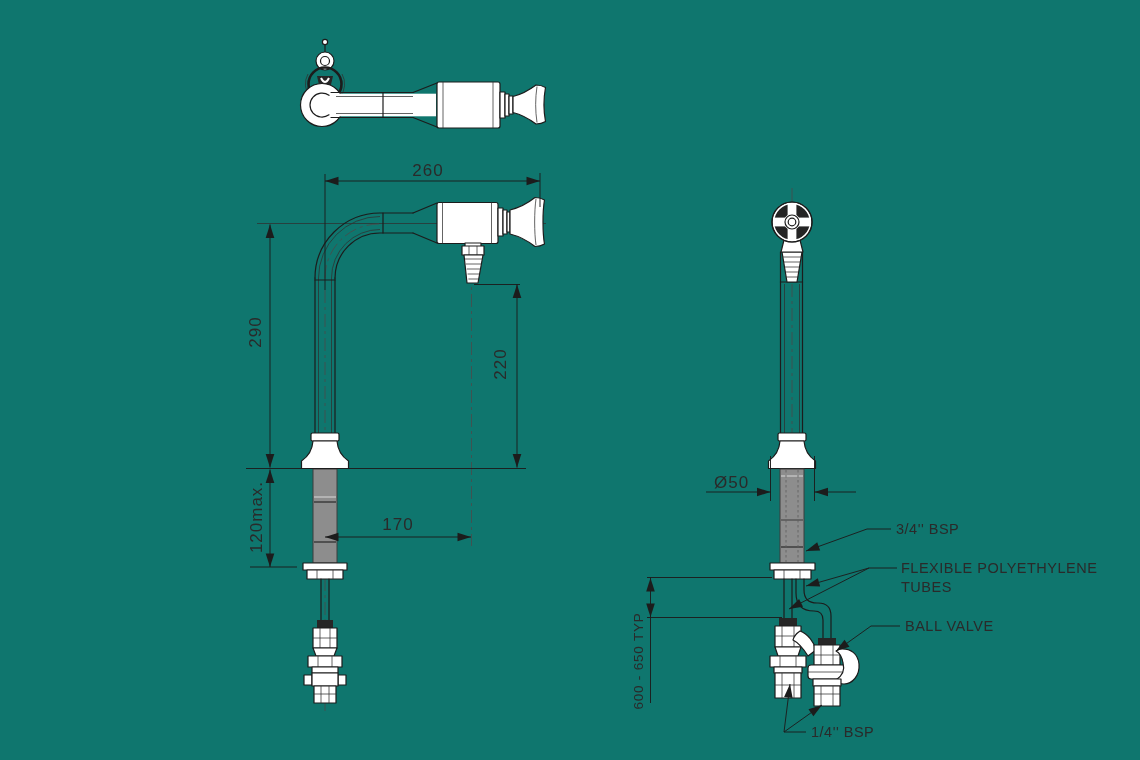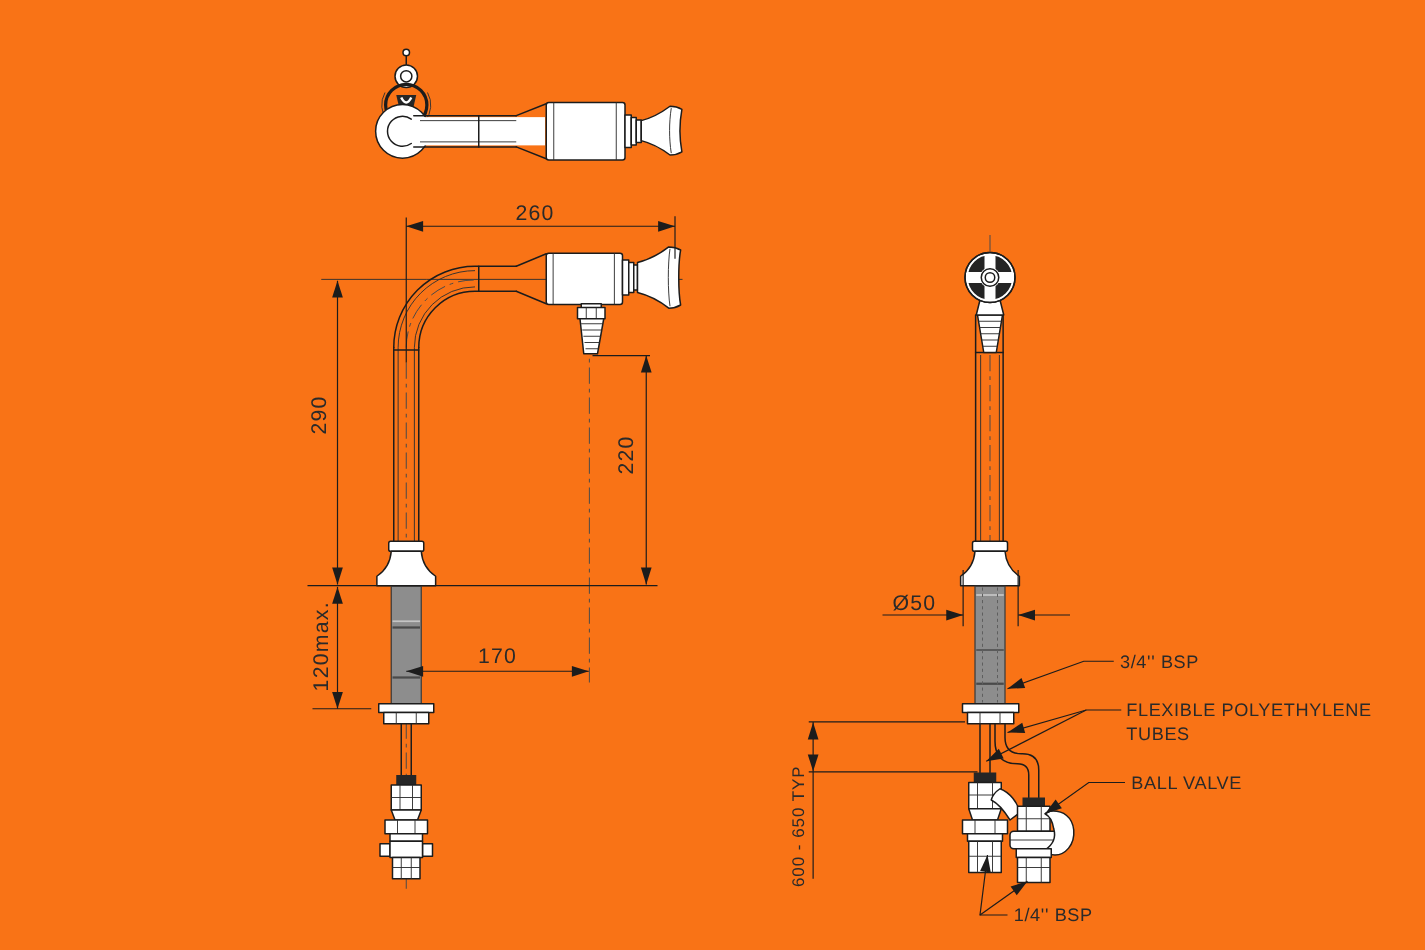--- a/index.html
+++ b/index.html
@@ -1,16 +1,16 @@
 <!DOCTYPE html>
 <html><head>
 <meta charset="utf-8">
 <style>
   html,body{margin:0;padding:0;background:#ffffff;}
-  .stage{width:1140px;height:760px;position:relative;background:#f97316;overflow:hidden;}
+  .stage{width:1140px;height:760px;position:relative;background:#0f766e;overflow:hidden;}
   svg{display:block;}
   .o  {fill:none;stroke:#1c1c1c;stroke-width:1.2;stroke-linejoin:round;stroke-linecap:round;}
   .ow {fill:#ffffff;stroke:#1c1c1c;stroke-width:1.2;stroke-linejoin:round;}
   .hv {fill:none;stroke:#1c1c1c;stroke-width:2.6;}
   .t  {fill:none;stroke:#303030;stroke-width:0.75;}
   .cl {fill:none;stroke:#4a4a4a;stroke-width:0.8;stroke-dasharray:13 4 3 4;}
   .dim{fill:none;stroke:#1c1c1c;stroke-width:0.95;}
   .ar {fill:#1c1c1c;stroke:none;}
   .dk {fill:#262626;stroke:none;}
   .shank{fill:#8d8d8d;stroke:#3c3c3c;stroke-width:1;}

